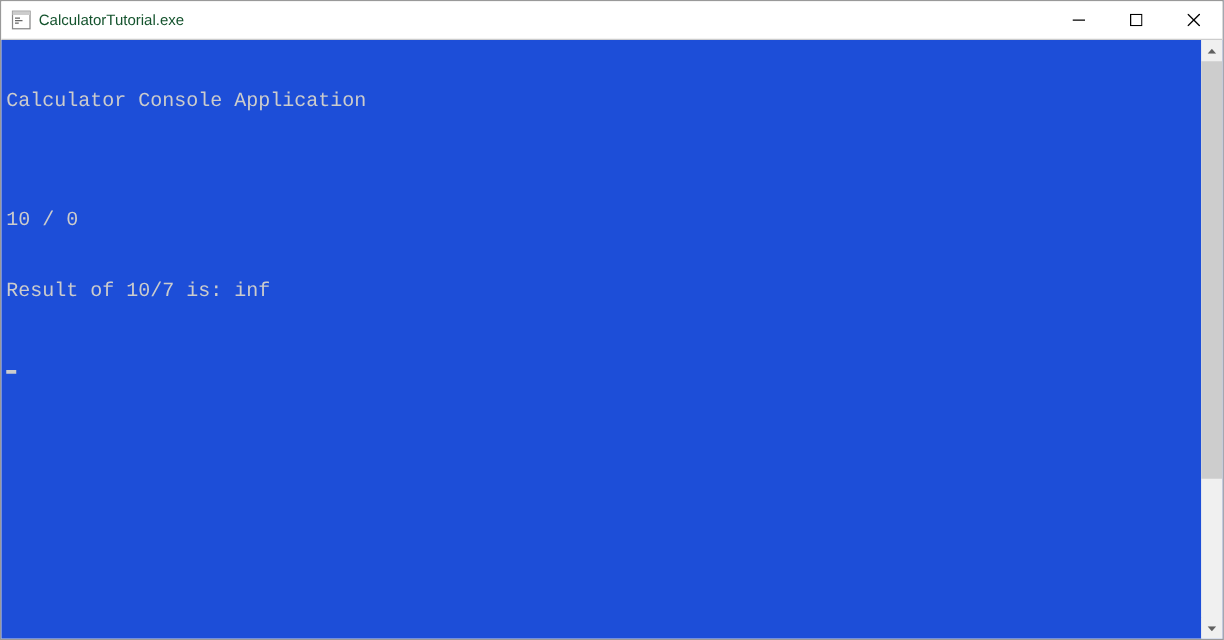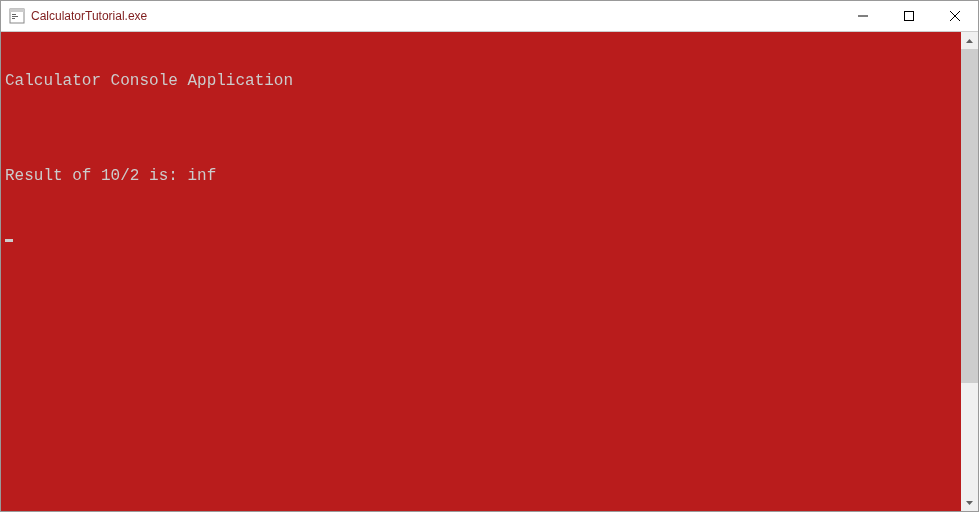--- a/index.html
+++ b/index.html
@@ -27,21 +27,21 @@
       height: 16px;
       margin-left: 8px;
       margin-right: 6px;
       display: inline-block;
     }
     .app-icon svg {
       display: block;
     }
     .title-text {
       font-size: 12px;
-      color: #7f1d1d;
+      color: #14532d;
       flex: 0 0 auto;
     }
     .title-spacer {
       flex: 1;
     }
     .win-controls {
       display: flex;
       height: 100%;
     }
     .win-btn {
@@ -53,21 +53,21 @@
       font-size: 10px;
       color: #000;
       background: transparent;
     }
     .win-btn svg {
       display: block;
     }
     .console-area {
       position: relative;
       height: calc(100% - 31px);
-      background: #b91c1c;
+      background: #1d4ed8;
       display: flex;
     }
     .console-content {
       flex: 1;
       padding: 2px 4px;
       font-family: Consolas, "Courier New", monospace;
       font-size: 16px;
       line-height: 19px;
       color: #ccc;
       white-space: pre;
@@ -143,21 +143,22 @@
         <line x1="10" y1="0" x2="0" y2="10" stroke="#000" stroke-width="1"></line>
       </svg>
     </div>
   </div>
 </div>
 
 <div class="console-area">
   <div class="console-content">
     <span class="console-line">Calculator Console Application</span>
     <span class="console-line"></span>
-    <span class="console-line">Result of 10/2 is: inf</span>
+    <span class="console-line">10 / 0</span>
+    <span class="console-line">Result of 10/7 is: inf</span>
     <span class="console-line"><span class="cursor"></span></span>
   </div>
   <div class="scrollbar">
     <div class="scroll-arrow">
       <svg width="7" height="4" viewBox="0 0 7 4">
         <path d="M3.5 0 L7 4 L0 4 Z" fill="#606060"></path>
       </svg>
     </div>
     <div class="scroll-track">
       <div class="scroll-thumb"></div>

